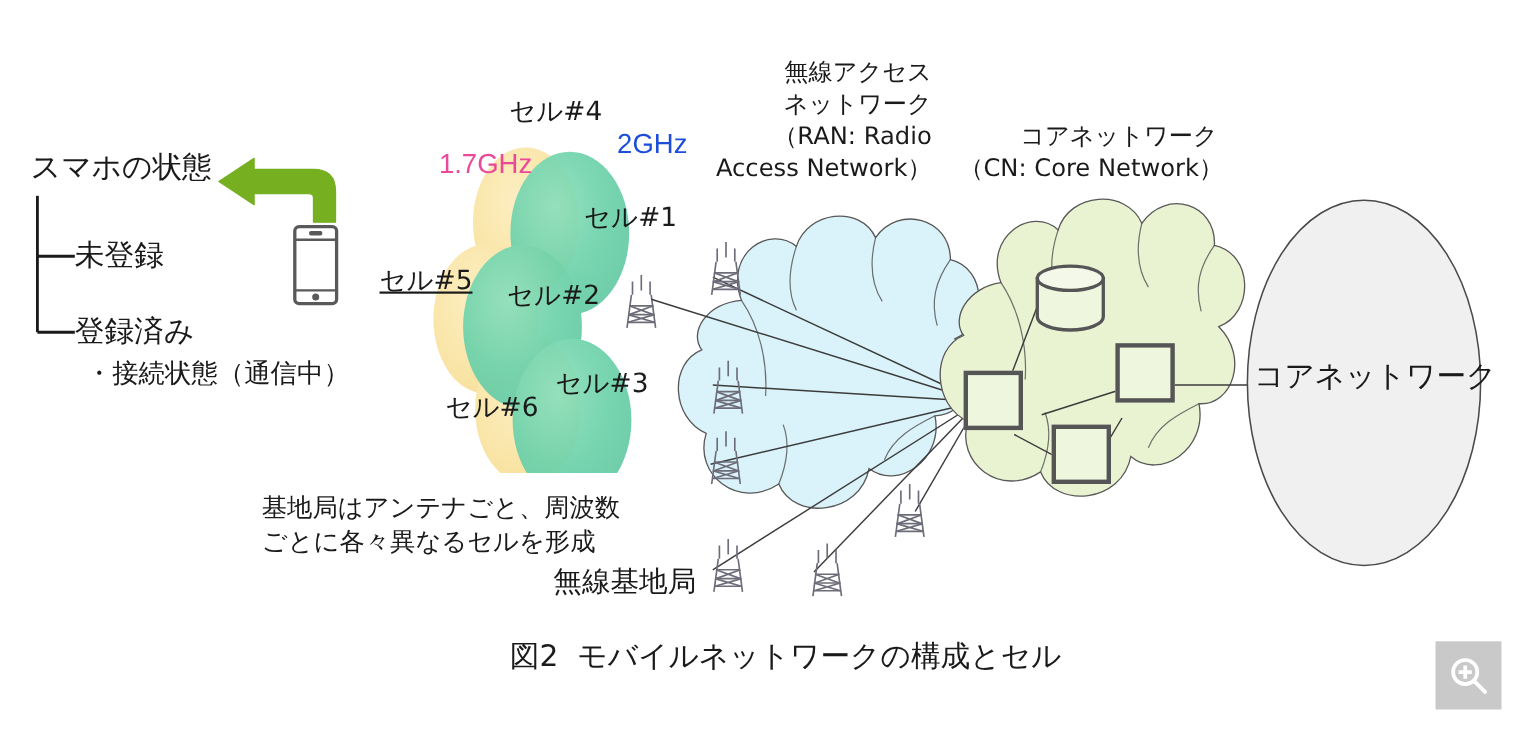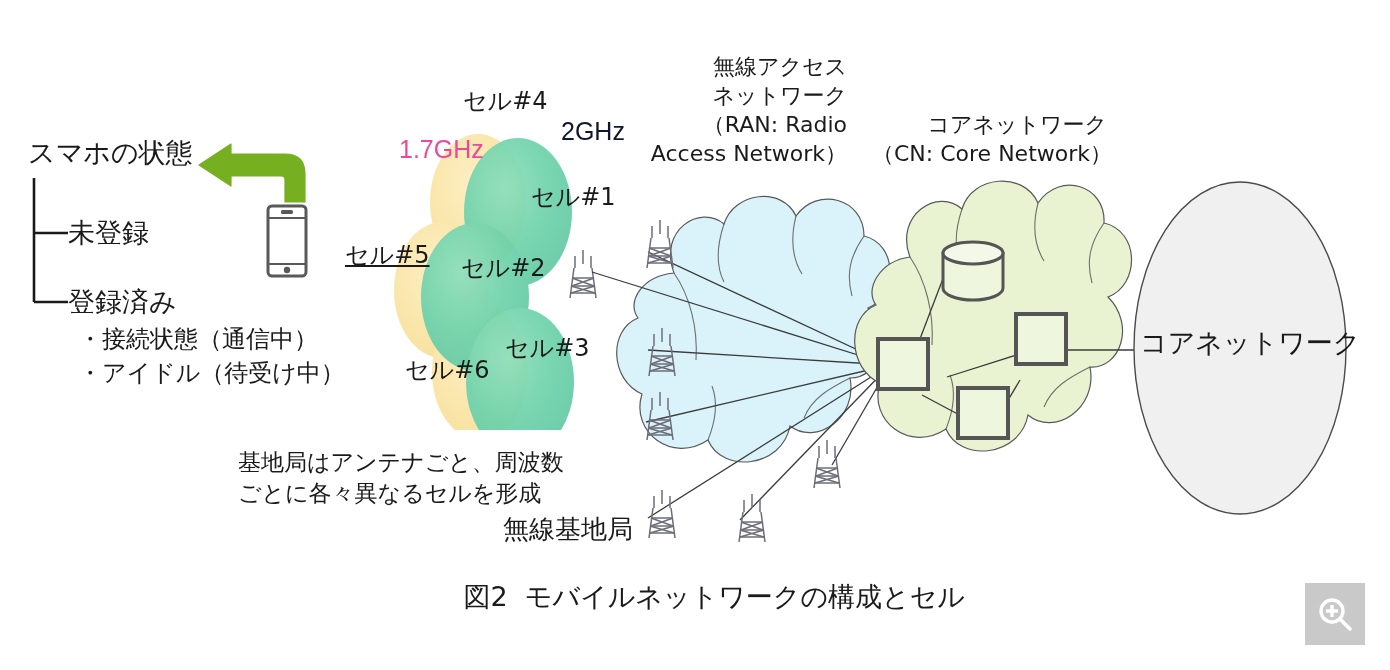--- a/index.html
+++ b/index.html
@@ -34,21 +34,20 @@
       <path d="M14 103 L48 103" stroke="#1a1a1a" stroke-width="2.6" fill="none"></path>
       <path d="M14 172 L48 172" stroke="#1a1a1a" stroke-width="2.6" fill="none"></path>
     </svg>
 
     <div class="txt jp" style="left:48px;top:86px;font-size:27px;">未登録</div>
 
     <div class="txt jp" style="left:58px;top:194px;font-size:24px;">・接続状態（通信中）</div>
 
     <div class="txt jp" style="left:48px;top:155px;font-size:27px;">登録済み</div>
 
-    <div class="txt jp" style="left:58px;top:228px;font-size:24px;">・アイドル（待受け中）</div>
   </div>
 
   <svg class="abs" style="left:193px;top:142px;" width="120" height="62">
     <path d="M112 60 L112 32 Q112 12 92 12 L38 12 L38 2 L6 23 L38 44 L38 34 L88 34
              Q92 34 92 38 L92 60 Z" fill="#76b020" stroke="#76b020" stroke-width="1.2" stroke-linejoin="round"></path>
   </svg>
 
   <svg class="abs" style="left:265px;top:203px;" width="44" height="76">
     <rect x="3" y="3" width="38" height="70" rx="4" ry="4" fill="#ffffff" stroke="#595959" stroke-width="3"></rect>
     <line x1="3" y1="15" x2="41" y2="15" stroke="#595959" stroke-width="2.2"></line>
@@ -78,21 +77,21 @@
     </g>
 
     <g opacity="0.93">
       <ellipse cx="148" cy="102" rx="54" ry="74" fill="url(#gGreen)"></ellipse>
       <ellipse cx="105" cy="187" rx="54" ry="74" fill="url(#gGreen)"></ellipse>
       <ellipse cx="150" cy="272" rx="54" ry="74" fill="url(#gGreen)"></ellipse>
     </g>
   </svg>
 
   <div class="txt" style="left:399px;top:133px;font-size:25px;color:#ec4899;">1.7GHz</div>
-  <div class="txt" style="left:561px;top:115px;font-size:25px;color:#0f172a;">2GHz</div>
+  <div class="txt" style="left:561px;top:115px;font-size:25px;color:#1d4ed8;">2GHz</div>
 
   <div class="txt jp" style="left:463px;top:86px;font-size:24px;">セル#4</div>
   <div class="txt jp" style="left:531px;top:182px;font-size:24px;">セル#1</div>
   <div class="txt jp" style="left:345px;top:240px;font-size:24px;text-decoration:underline;">セル#5</div>
   <div class="txt jp" style="left:461px;top:253px;font-size:24px;">セル#2</div>
   <div class="txt jp" style="left:505px;top:333px;font-size:24px;">セル#3</div>
   <div class="txt jp" style="left:405px;top:355px;font-size:24px;">セル#6</div>
 
   <div class="txt jp" style="left:238px;top:447px;font-size:23px;line-height:1.35;">基地局はアンテナごと、周波数
 ごとに各々異なるセルを形成</div>

